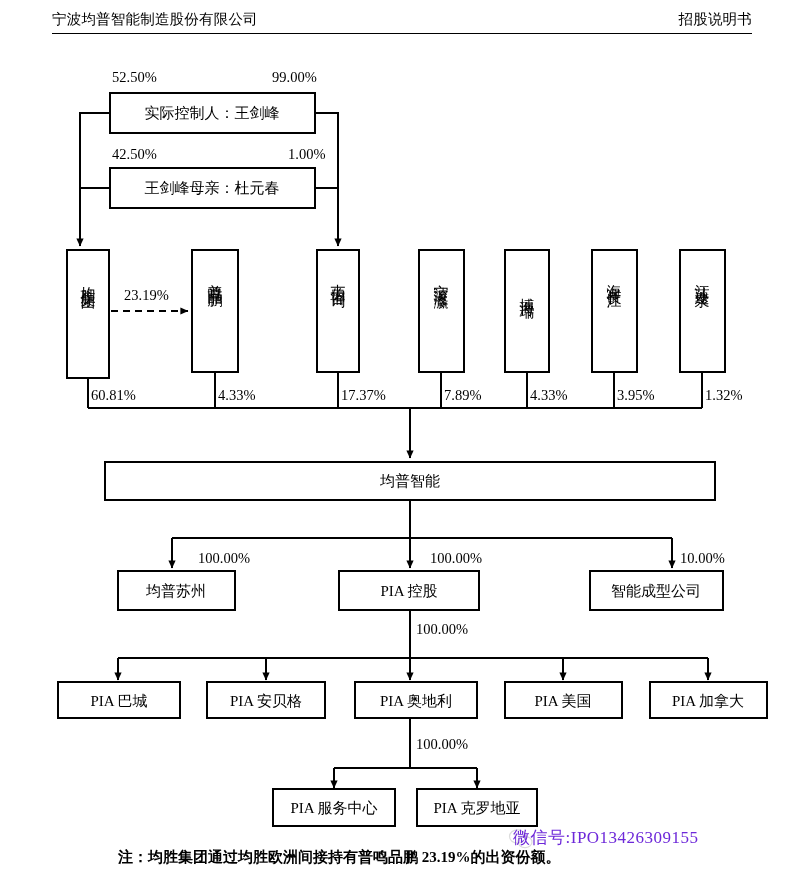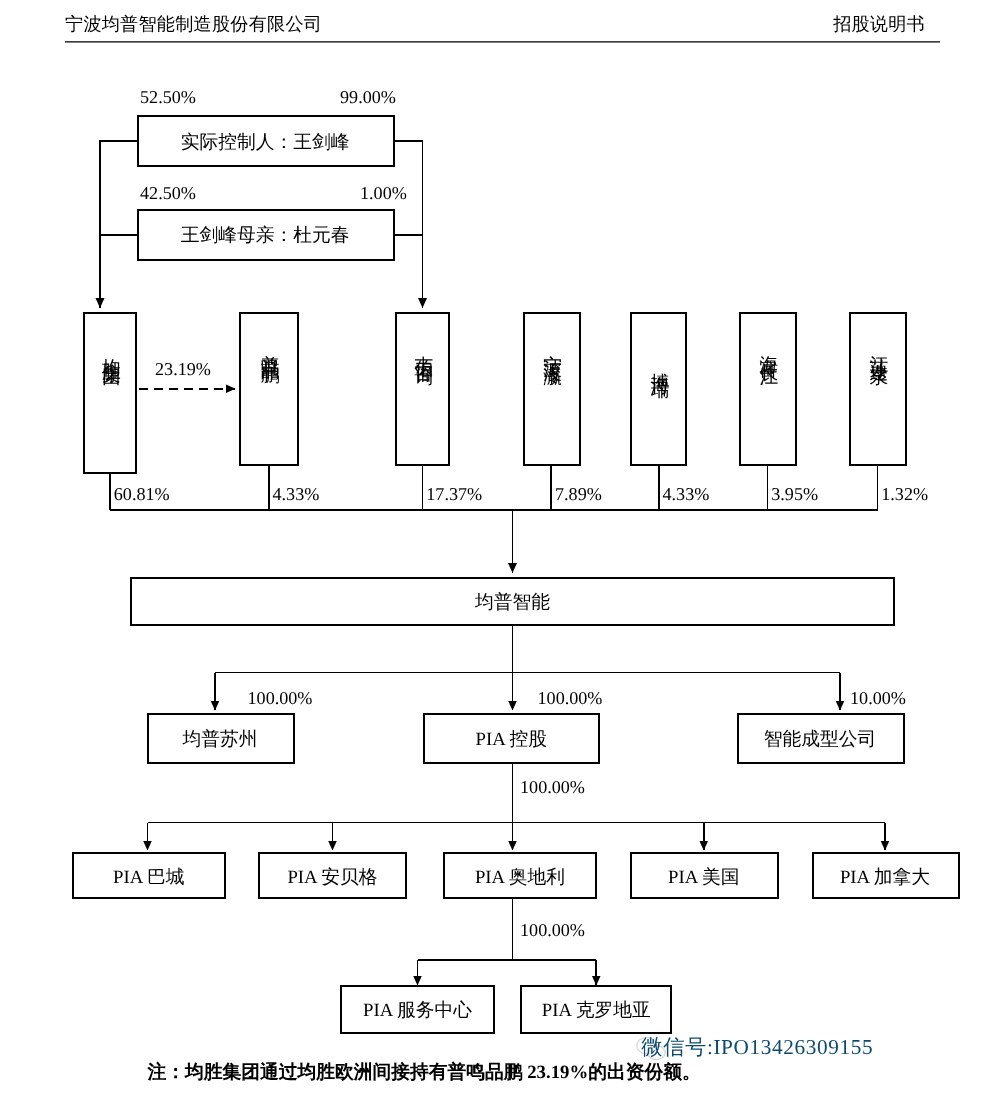--- a/index.html
+++ b/index.html
@@ -31,21 +31,21 @@
   .hdr-left {
     position: absolute;
     left: 0;
     top: 0;
     font-size: 14.5px;
     letter-spacing: .2px;
     white-space: nowrap;
   }
   .hdr-right {
     position: absolute;
-    right: 12px;
+    right: 0;
     top: 0;
     font-size: 14.5px;
     letter-spacing: .2px;
     white-space: nowrap;
   }
   .hdr-rule {
     position: absolute;
     left: 0;
     top: 23px;
     width: 700px;
@@ -71,21 +71,21 @@
     font-size: 15px;
     font-weight: bold;
     white-space: nowrap;
   }
   
   .wm {
     position: absolute;
     left: 513px;
     top: 826px;
     font-size: 17px;
-    color: #0c4a6e;
+    color: #6d28d9;
     white-space: nowrap;
     letter-spacing: .5px;
   }
   .wm-logo {
     position: absolute;
     left: 508px;
     top: 828px;
     width: 26px;
     height: 22px;
   }

